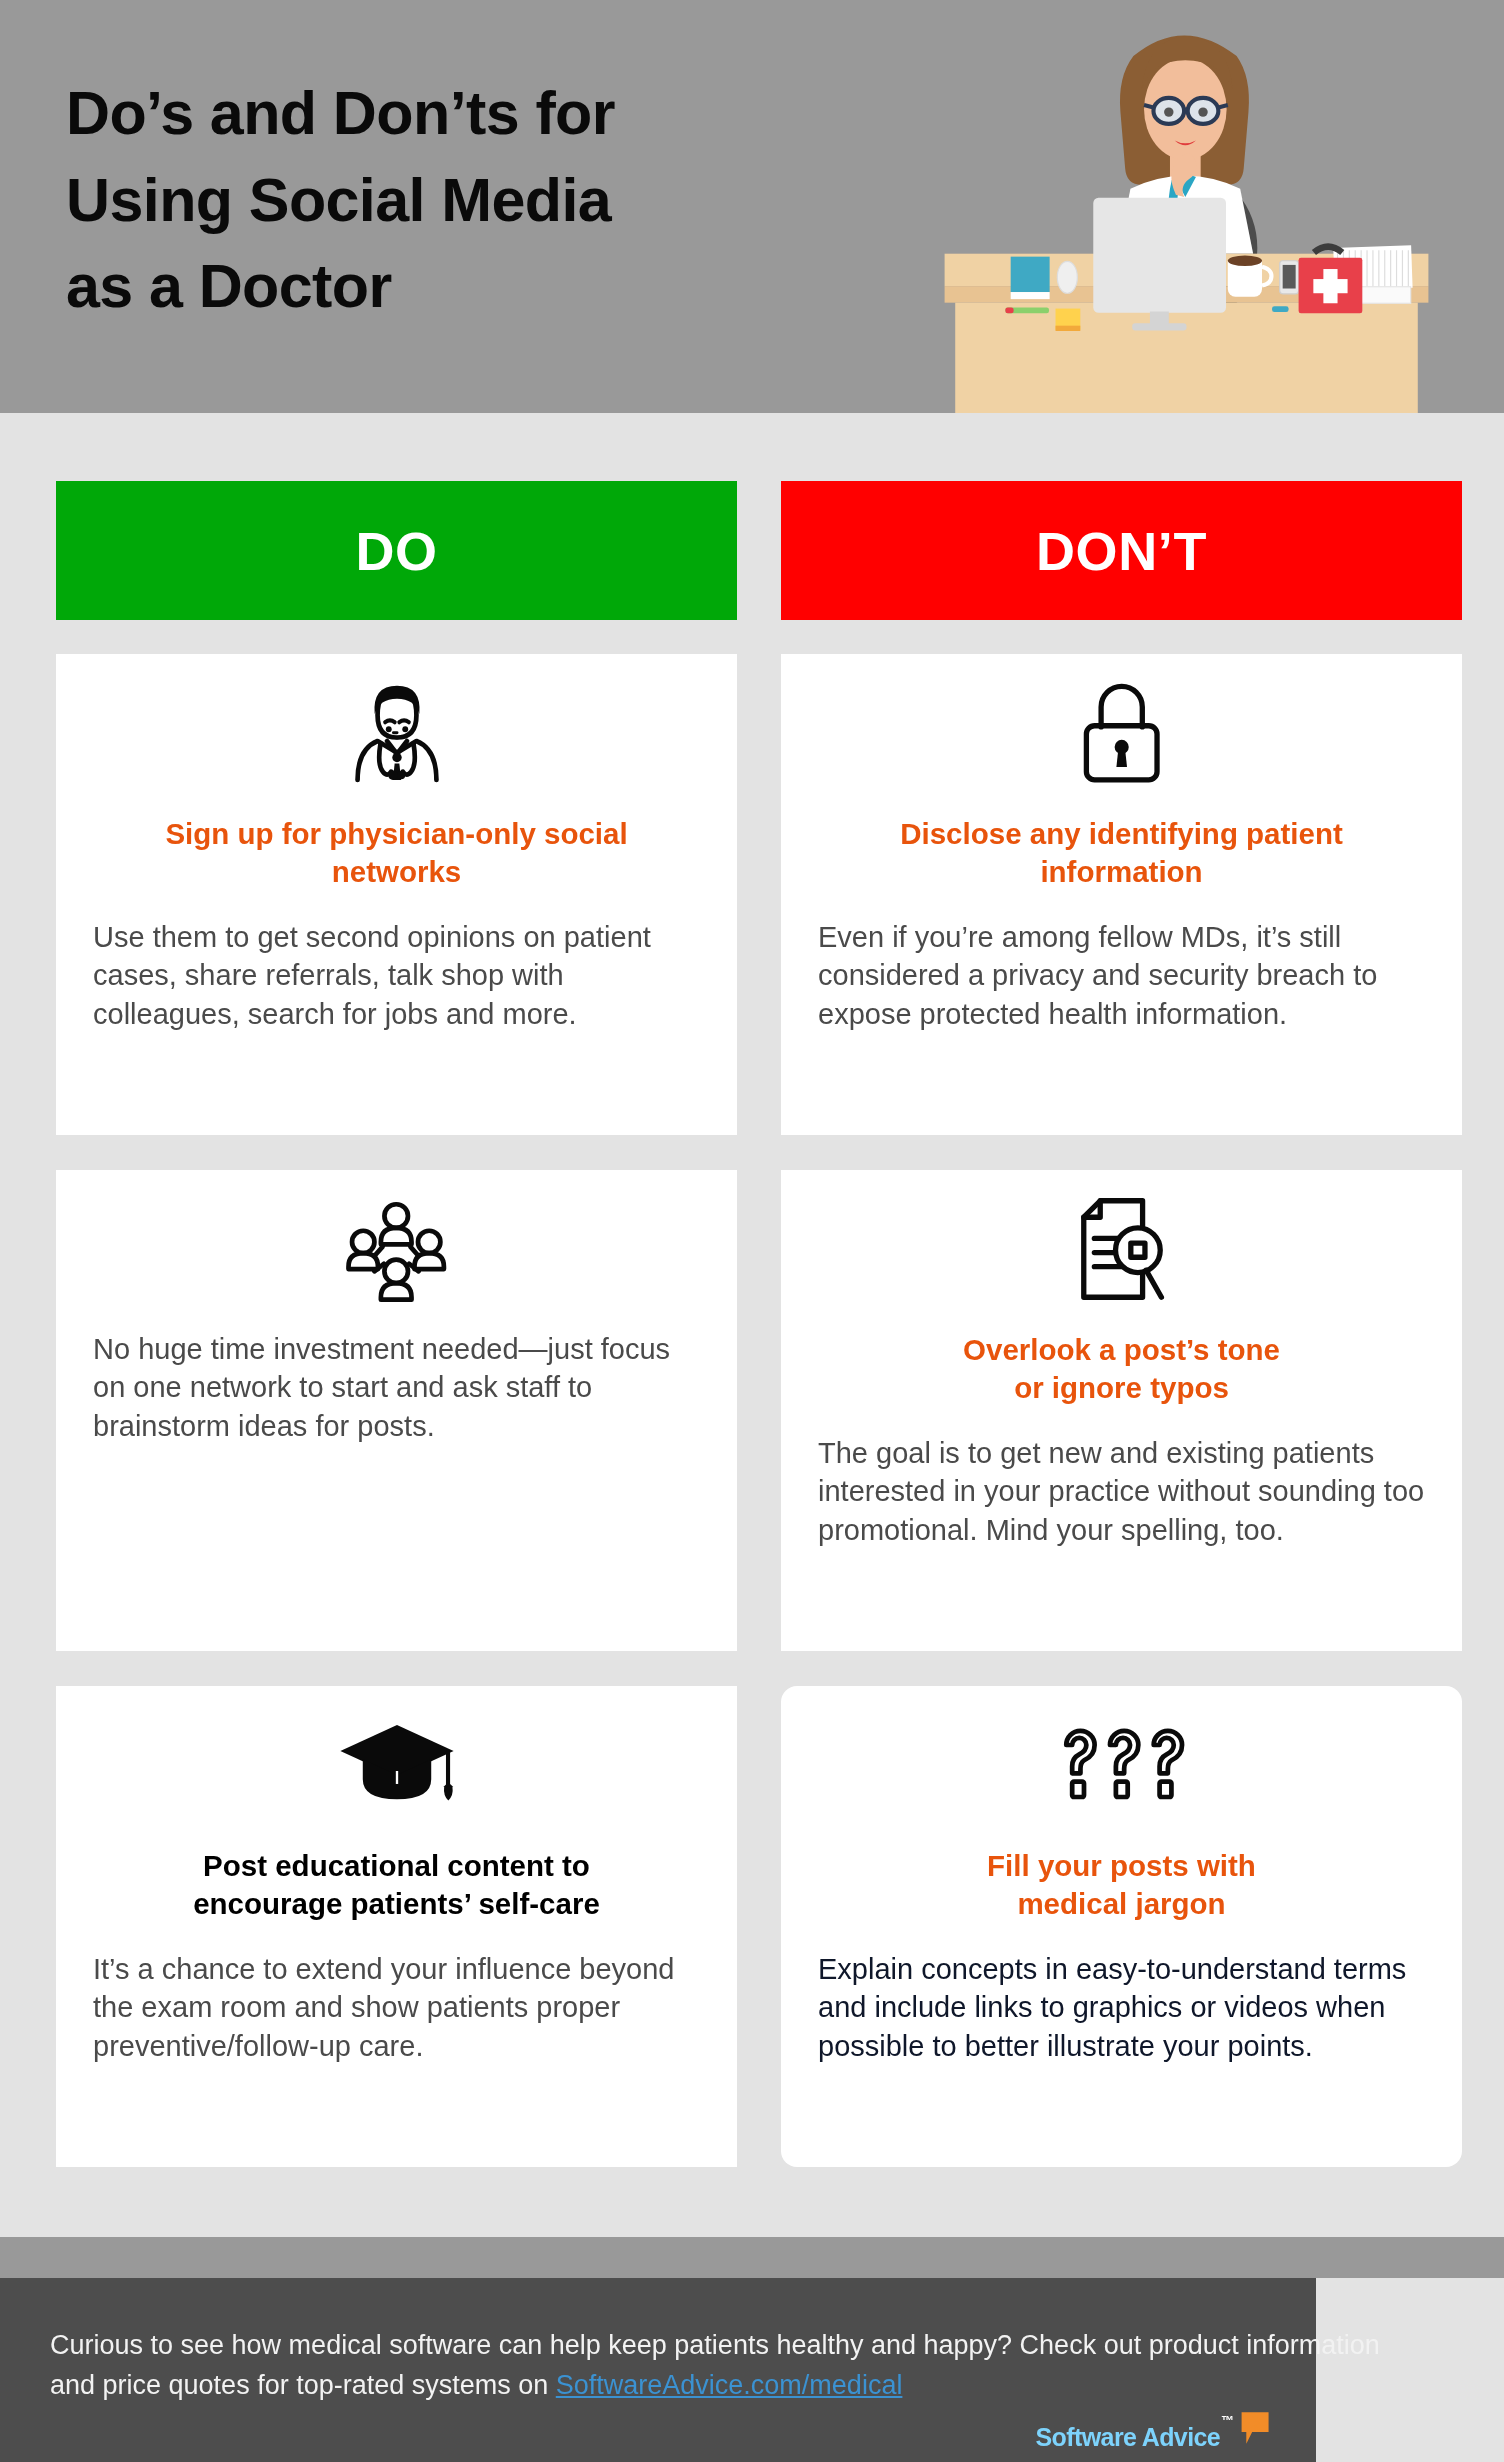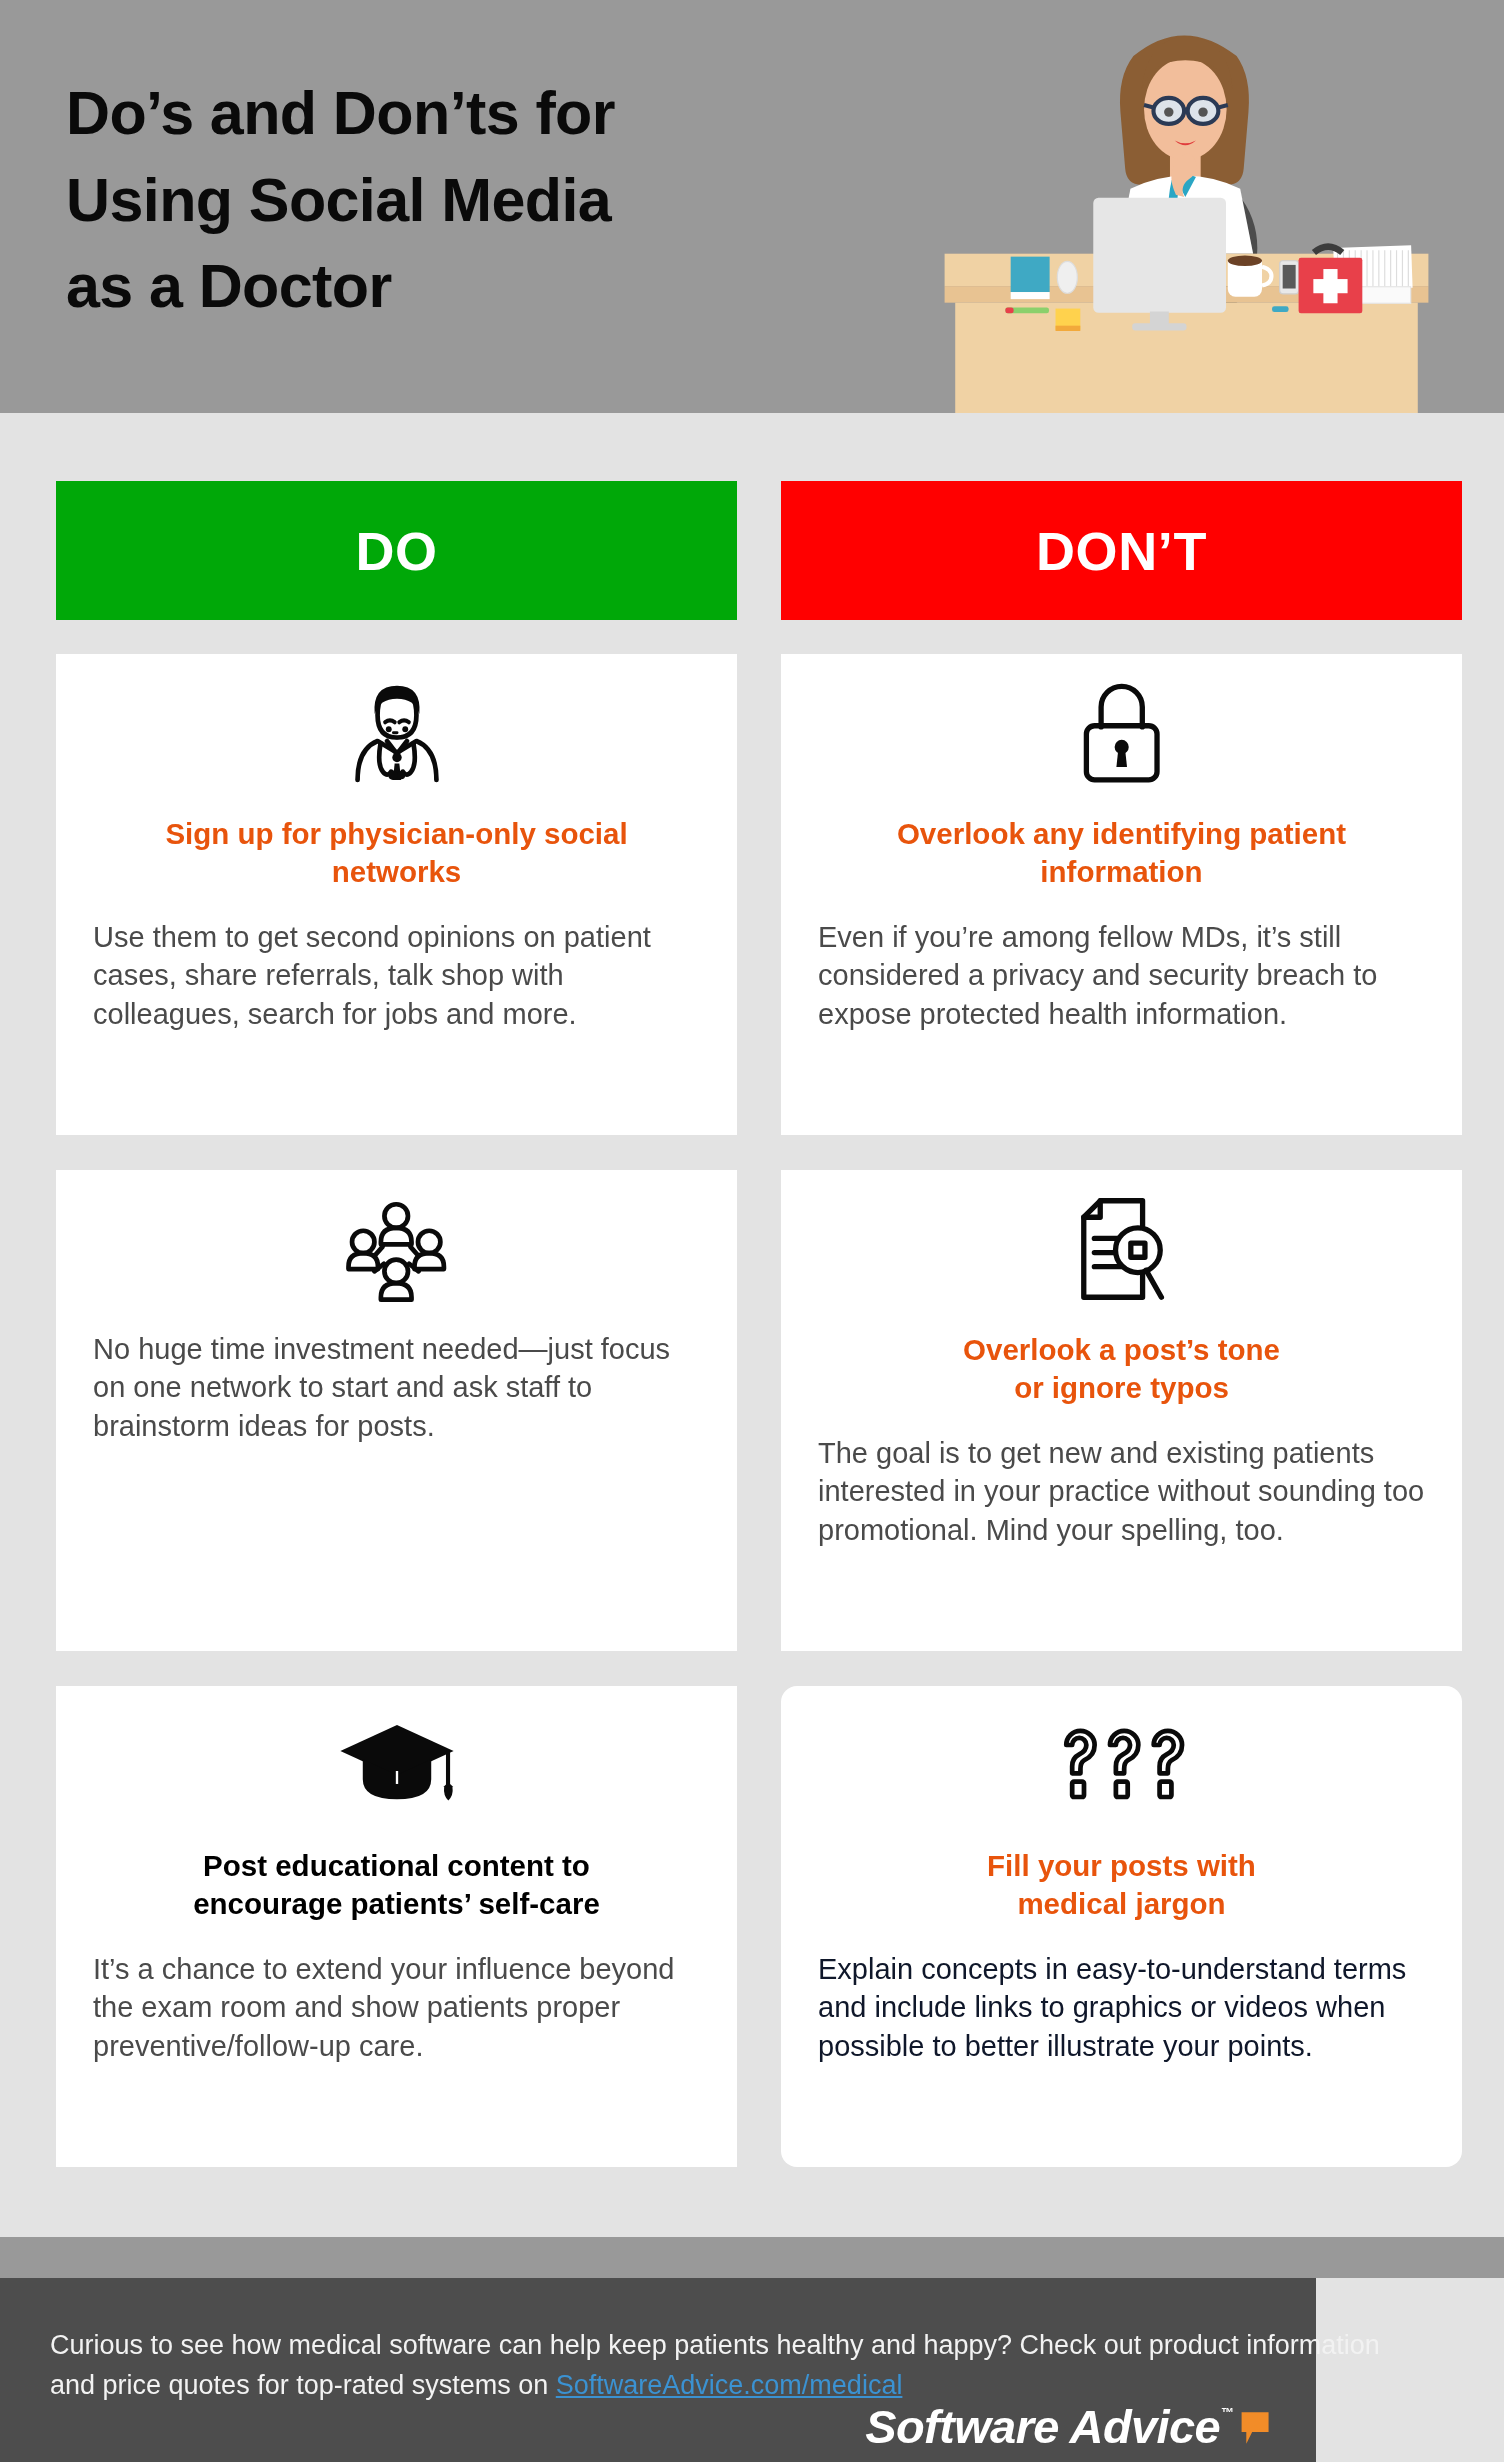--- a/index.html
+++ b/index.html
@@ -91,22 +91,22 @@
   .footer-text {
     position:absolute; left:50px; top:48px; width:1345px;
     color:#f2f2f2; font-size:27px; line-height:1.48; font-stretch:condensed;
   }
   .footer-link { color:#3B92D2; }
   .logo {
     position:absolute; right:46px; bottom:13px;
     display:flex; align-items:flex-end;
   }
   .logo-text {
-    color:#ffffff; font-size:47px; font-weight:bold;
-    letter-spacing:-0.6px; line-height:1;font-style:italic;
+    color:#7dd3fc; font-size:25px; font-weight:bold;
+    letter-spacing:-0.6px; line-height:1;
   }
   .logo-tm { color:#ffffff; font-size:13px; font-weight:bold; margin-left:1.2px; align-self:flex-start; margin-top:2.4px;}
   .logo-bubble { margin-left:4.7px; margin-bottom:3.5px; }
 </style>
 </head>
 <body style="background: rgb(227, 227, 227);">
 
 <div class="header" style="background: rgb(153, 153, 153);">
   <div class="header-title" style="color: rgb(10, 10, 10);">Do’s and Don’ts for
 Using Social Media
@@ -271,21 +271,21 @@
       <div class="icon-wrap">
         <svg width="86" height="103" viewBox="0 0 145 175">
           <g fill="none" stroke="#0a0a0a" stroke-width="9" stroke-linecap="round" stroke-linejoin="round">
             <path d="M37 78 L37 44 a35 35 0 0 1 70 0 L107 78"></path>
             <rect x="12" y="76" width="120" height="92" rx="14"></rect>
             <circle cx="72" cy="112" r="12" fill="#0a0a0a" stroke="none"></circle>
             <path d="M66 118 l12 0 l3 28 l-18 0z" fill="#0a0a0a" stroke="none"></path>
           </g>
         </svg>
       </div>
-      <div class="card-heading" style="color: rgb(232, 84, 12);">Overlook any identifying patient
+      <div class="card-heading" style="color: rgb(232, 84, 12);">Disclose any identifying patient
 information</div>
       <div class="card-body" style="color: rgb(74, 74, 74);">Even if you’re among fellow MDs, it’s still considered a privacy and security breach to expose protected health information.</div>
     </div>
 
     <div class="card card-r2" style="background: rgb(255, 255, 255);">
       <div class="icon-wrap">
         <svg width="100" height="106" viewBox="0 0 170 180">
           <g fill="none" stroke="#0a0a0a" stroke-width="9" stroke-linecap="round" stroke-linejoin="round">
             <path d="M48 8 L120 8 L120 172 L20 172 L20 36z"></path>
             <path d="M48 8 L48 36 L20 36"></path>

